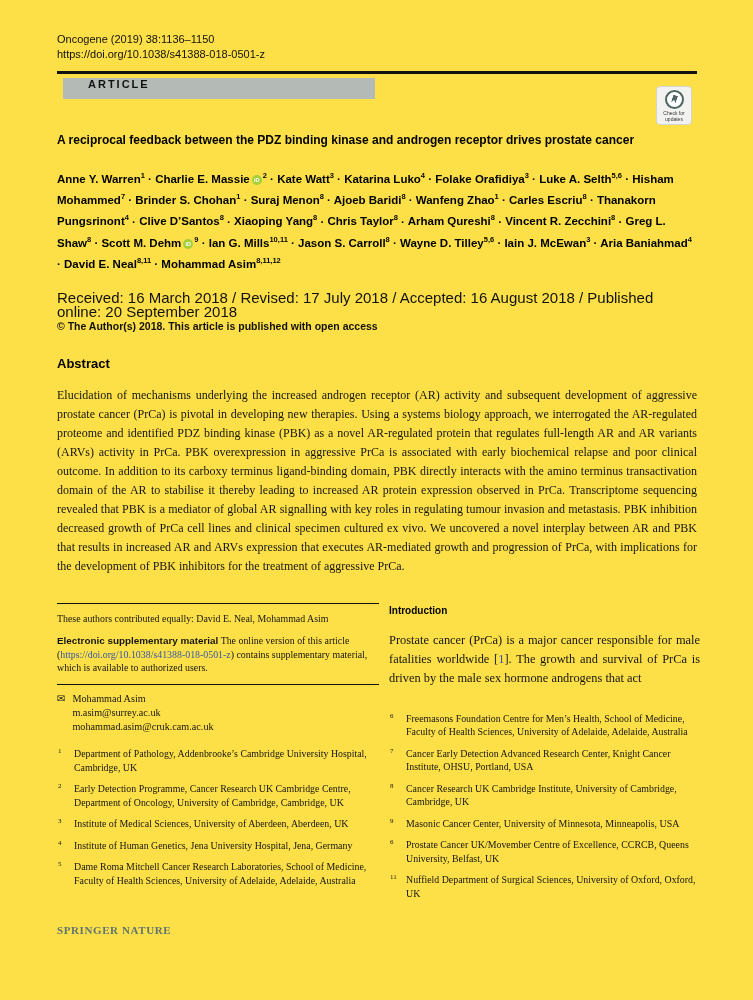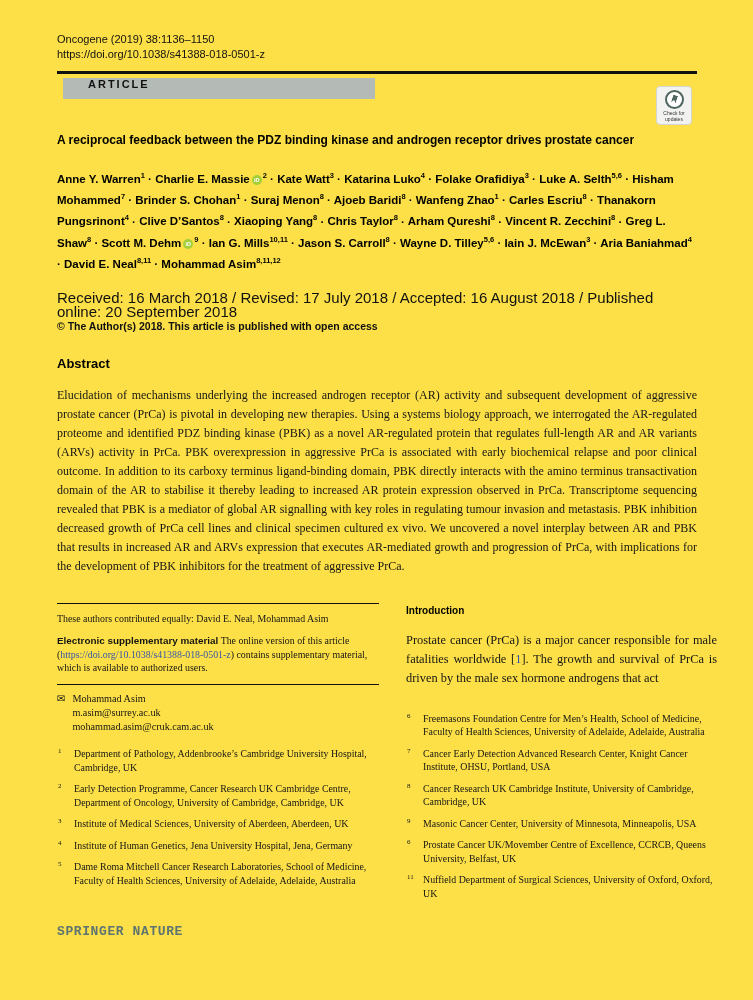--- a/index.html
+++ b/index.html
@@ -79,21 +79,21 @@
     margin-top:23px;
     font-family:"Liberation Sans", sans-serif;font-weight:bold;font-size:13px;color:#000;
   }
   .abs-text{
     margin-top:15px;max-width:641px;
     font-size:12px;line-height:19px;text-align:justify;color:#151515;
   }
   
   .cols{
     margin-top:27px;
-    display:grid;grid-template-columns:322px 311px;column-gap:27px;
+    display:grid;grid-template-columns:322px 311px;column-gap:10px;
   }
   .fn-rule{height:1.6px;background:#111;}
   .fn-equal{margin-top:8px;font-size:9.9px;line-height:13px;color:#151515;}
   .fn-esm{margin-top:9px;font-size:9.9px;line-height:13.5px;color:#151515;margin-bottom:9px;}
   .fn-esm b{font-family:Liberation Sans, sans-serif;}
   .link{color:#3356a8;text-decoration:none;cursor:pointer;}
   .corr{margin-top:7px;display:flex;font-size:10.2px;line-height:14px;}
   .env{font-family:"DejaVu Sans", sans-serif;font-size:10px;margin-right:7px;color:#111;}
   .corr-name{color:#151515;}
   .email{color:#151515;}
@@ -108,22 +108,22 @@
     font-family:"Liberation Sans", sans-serif;font-weight:bold;
     font-size:10px;color:#000;margin-top:2px;
   }
   .intro-para{
     margin-top:15px;font-size:12.4px;line-height:19px;text-align:justify;color:#151515;
   }
   .right-affils{margin-top:24px;}
   
   .footer{
     position:absolute;left:57px;top:924px;
-    font-family:Liberation Mono, monospace;font-weight:bold;
-    font-size:13px;letter-spacing:0.6px;color:#5f7470;
+    font-family:Liberation Serif, serif;font-weight:bold;
+    font-size:11px;letter-spacing:0.6px;color:#5f7470;
   }
 </style>
 </head>
 <body>
 
 <div class="page">
 
   <div class="jline">Oncogene (2019) 38:1136–1150</div>
   <div class="jline">https://doi.org/10.1038/s41388-018-0501-z</div>
 

